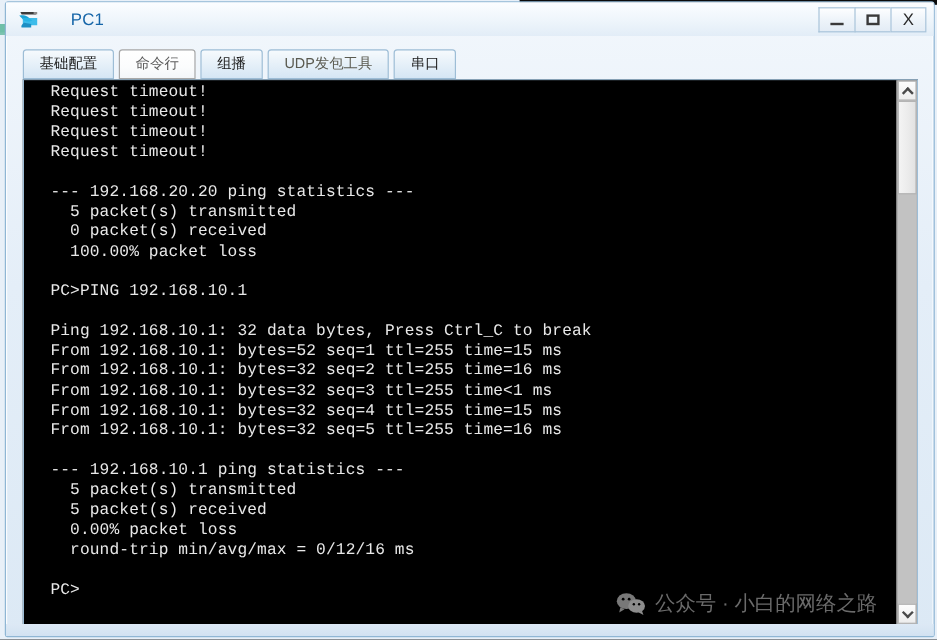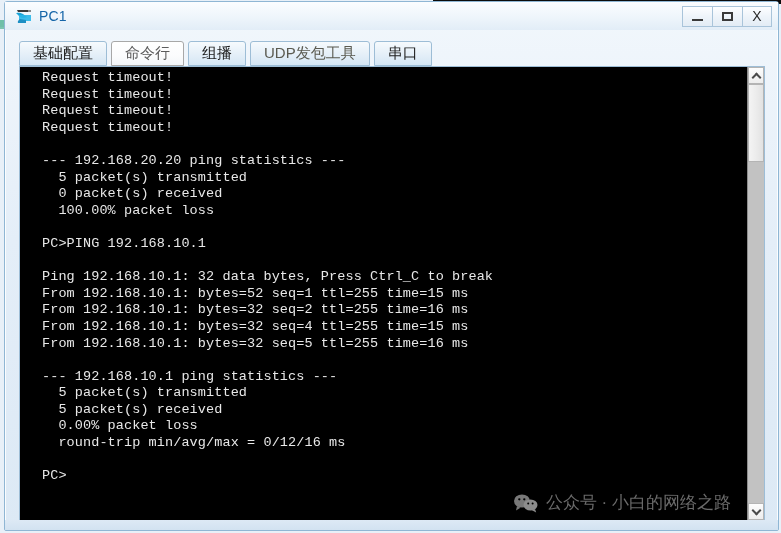--- a/index.html
+++ b/index.html
@@ -33,21 +33,21 @@
     background: linear-gradient(to bottom, #f2f7fc 0%, #e4eef8 45%, #dce9f5 100%);
     border: 1px solid #8fb6d4;
     border-radius: 3px 3px 2px 2px;
     box-shadow: inset 0 0 0 1px rgba(255,255,255,.85);
   }
 
   
   #titlebar {
     position: absolute; left: 0; top: 0; right: 0; height: 28px;
     background: linear-gradient(to bottom, #fbfdff 0%, #eef5fb 55%, #e2edf7 100%);
-    display: flex; align-items: center;
+    display: flex; align-items: center; gap: 20px;
   }
   #title-icon {
     margin-left: 9px; width: 20px; height: 18px; position: relative; flex: 0 0 auto;
   }
   #title-text {
     margin-left: 5px;
     font-size: 14px;
     color: #1565a8;
     letter-spacing: .2px;
     white-space: nowrap;
@@ -74,21 +74,21 @@
   #tabstrip {
     position: absolute; left: 14px; top: 38px;
     height: 26px;
     display: flex; align-items: flex-end;
   }
   .tab {
     height: 25px;
     padding: 0 13px;
     margin-right: 4px;
     display: flex; align-items: center; justify-content: center;
-    font-size: 15px;
+    font-size: 12px;
     border: 1px solid #9dbdd6;
     border-radius: 3px 3px 0 0;
     color: #1a1a1a;
     white-space: nowrap;
     cursor: pointer;
     background: linear-gradient(to bottom,#f6fafd 0%, #e4eff8 55%, #d5e6f4 100%);
   }
   .tab.active {
     background: linear-gradient(to bottom,#ffffff 0%, #fbfcfd 60%, #f3f6f9 100%);
     border-color: #a8a8a8;
@@ -232,20 +232,21 @@
           <div class="tline">--- 192.168.20.20 ping statistics ---</div>
           <div class="tline">  5 packet(s) transmitted</div>
           <div class="tline">  0 packet(s) received</div>
           <div class="tline">  100.00% packet loss</div>
           <div class="tline blank">&nbsp;</div>
           <div class="tline">PC&gt;PING 192.168.10.1</div>
           <div class="tline blank">&nbsp;</div>
           <div class="tline">Ping 192.168.10.1: 32 data bytes, Press Ctrl_C to break</div>
           <div class="tline">From 192.168.10.1: bytes=52 seq=1 ttl=255 time=15 ms</div>
           <div class="tline">From 192.168.10.1: bytes=32 seq=2 ttl=255 time=16 ms</div>
+          <div class="tline">From 192.168.10.1: bytes=32 seq=3 ttl=255 time&lt;1 ms</div>
           <div class="tline">From 192.168.10.1: bytes=32 seq=4 ttl=255 time=15 ms</div>
           <div class="tline">From 192.168.10.1: bytes=32 seq=5 ttl=255 time=16 ms</div>
           <div class="tline blank">&nbsp;</div>
           <div class="tline">--- 192.168.10.1 ping statistics ---</div>
           <div class="tline">  5 packet(s) transmitted</div>
           <div class="tline">  5 packet(s) received</div>
           <div class="tline">  0.00% packet loss</div>
           <div class="tline">  round-trip min/avg/max = 0/12/16 ms</div>
           <div class="tline blank">&nbsp;</div>
           <div class="tline">PC&gt;</div>

